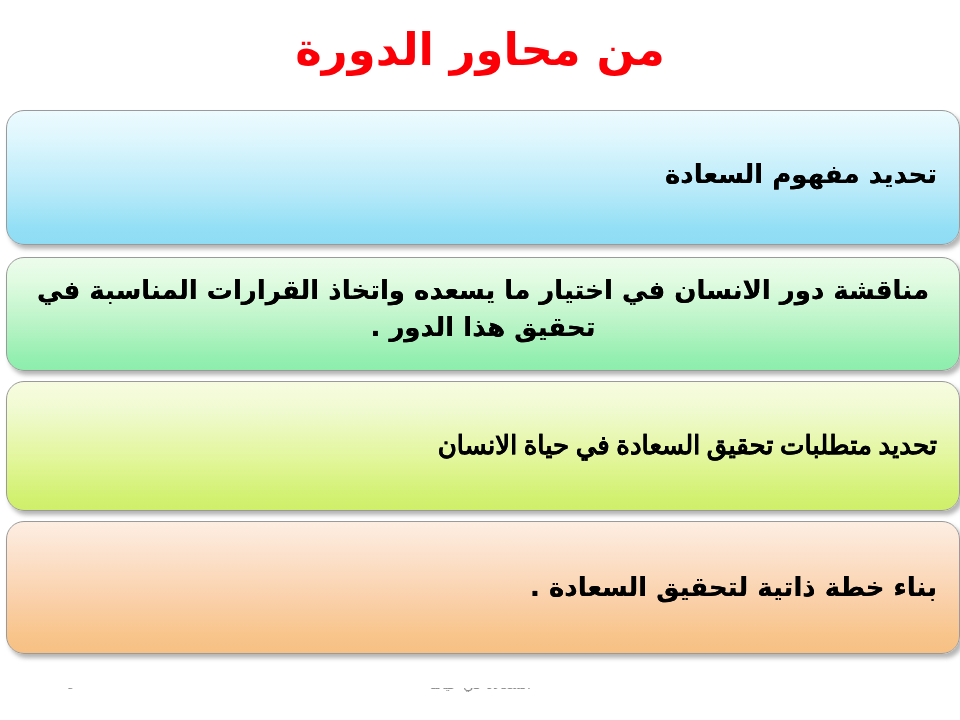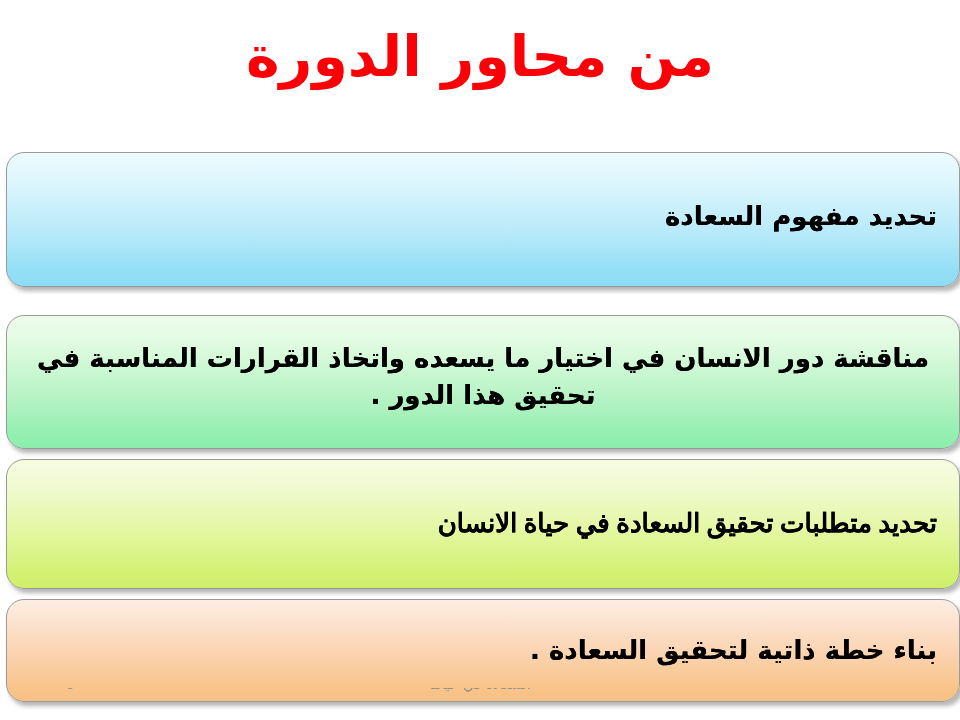--- a/index.html
+++ b/index.html
@@ -24,21 +24,21 @@
     background: #ffffff;
   }
 
   
   .slide-title {
     position: absolute;
     top: 24px;
     left: 0;
     width: 960px;
     text-align: center;
-    font-size: 57px;
+    font-size: 45px;
     font-weight: bold;
     line-height: 1.15;
     color: #fb0007;
     direction: rtl;
     unicode-bidi: bidi-override;
     white-space: nowrap;
     letter-spacing: 0.5px;
   }
 
   
@@ -75,44 +75,43 @@
     font-weight: bold;
     line-height: 1.38;
     color: #000000;
     text-shadow: 0 0 0 #000;
   }
 
   
   #box-1 {
     height: 135px;
     background: linear-gradient(to bottom, #ecfbfe 0%, #ddf6fd 22%, #b5e9f9 62%, #93dff5 88%, #8edcf4 100%);
-    margin-top: 42px;
   }
   #box-1 .box-text { padding-bottom: 6px; }
 
   #box-2 {
-    height: 134px;
-    margin-top: 28px;
+    height: 114px;
+    margin-top: 12px;
     background: linear-gradient(to bottom, #edfcec 0%, #dffbe0 22%, #b6f3c4 62%, #93efb0 90%, #8deeac 100%);
   }
   #box-2 .box-text {
     padding: 0 18px 10px 18px;
     text-align: center;
     line-height: 1.42;
   }
 
   #box-3 {
     height: 130px;
     margin-top: 10px;
     background: linear-gradient(to bottom, #f7fce1 0%, #f0fad0 22%, #e2f69b 60%, #d3f173 88%, #cfef6a 100%);
     font-family: Liberation Serif, serif;
   }
 
   #box-4 {
-    height: 103px;
+    height: 133px;
     margin-top: 10px;
     background: linear-gradient(to bottom, #fdeee2 0%, #fce3cf 22%, #fad0a9 60%, #f8c489 88%, #f7c085 100%);
   }
 
   
   .footer {
     position: absolute;
     left: 0;
     top: 688px;
     width: 960px;

